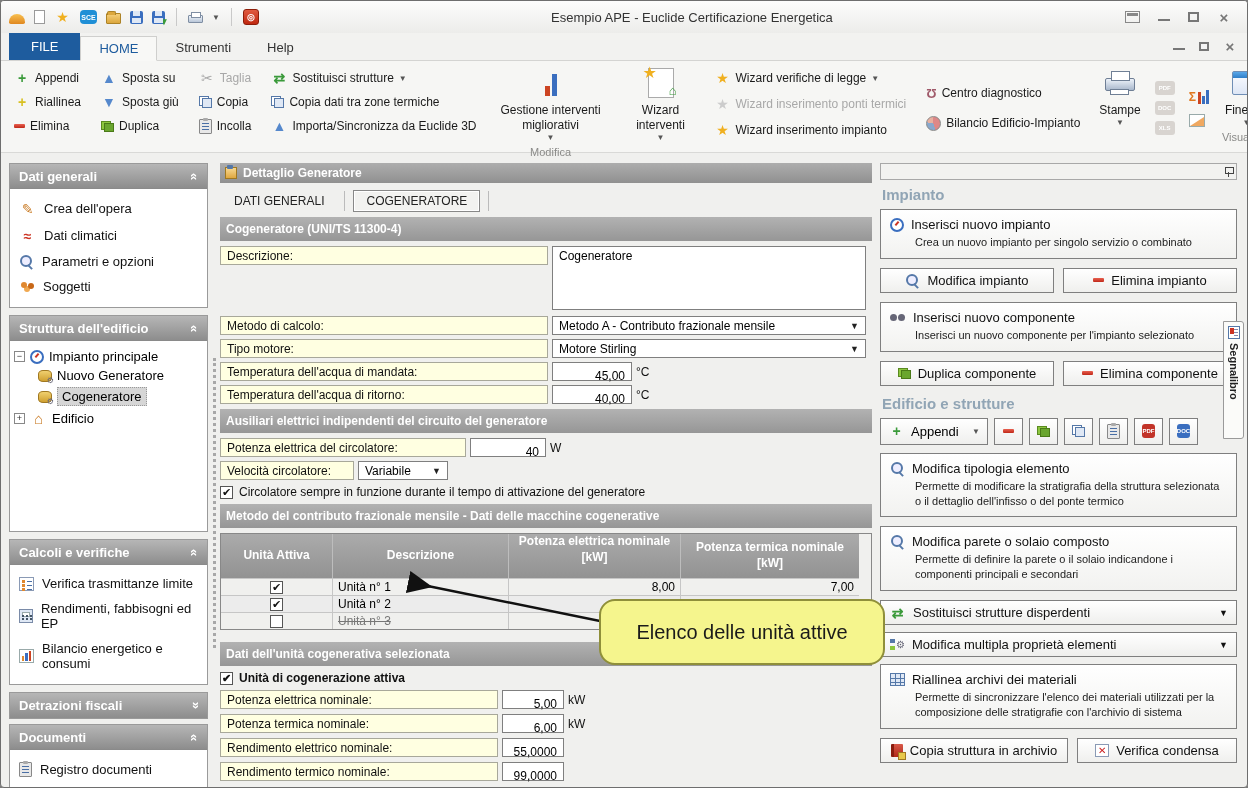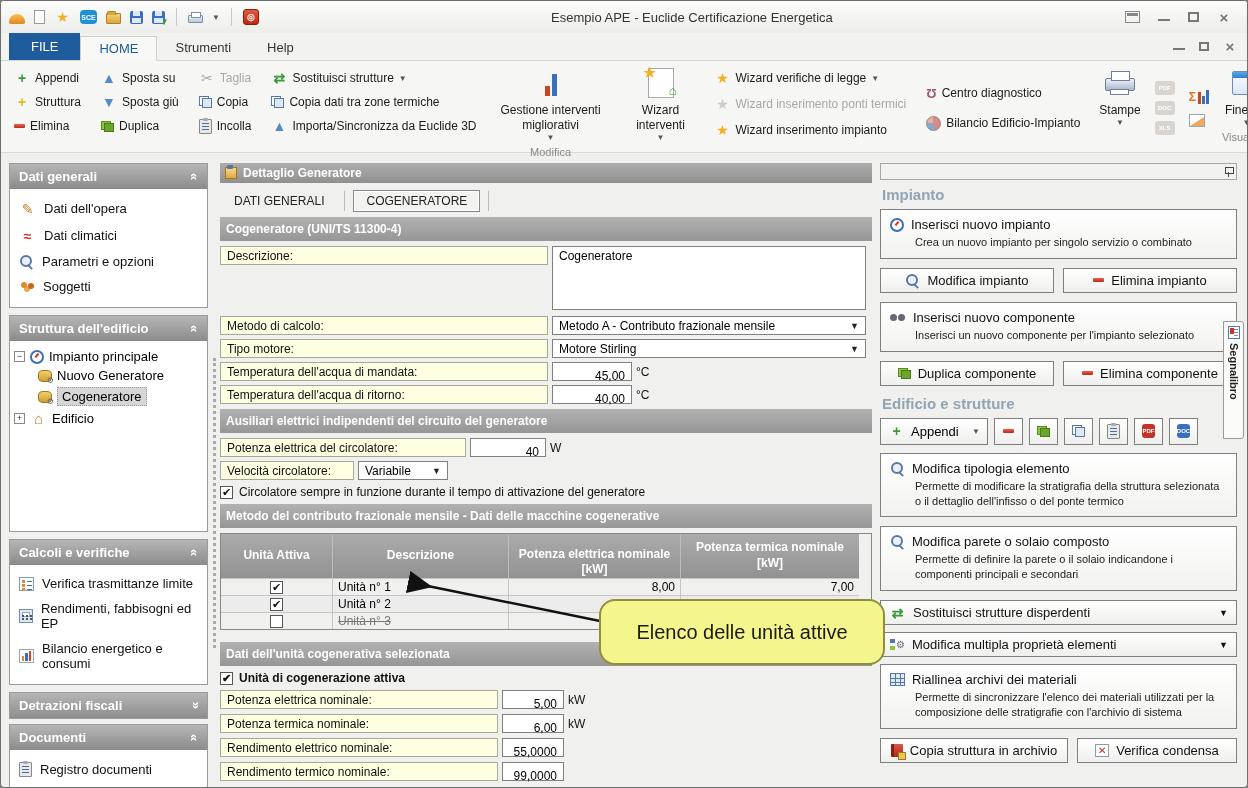--- a/index.html
+++ b/index.html
@@ -269,21 +269,21 @@
   </div>
 
   <div class="ribbon">
     <div class="rcol">
       <div class="rbtn">
         <span class="gi" style="color:#3a9a3a;font-weight:bold" data-glyph="+"></span>
         <span>Appendi</span>
         </div>
       <div class="rbtn">
         <span class="gi" style="color:#d8c020;font-weight:bold" data-glyph="+"></span>
-        <span>Struttura</span>
+        <span>Riallinea</span>
         </div>
       <div class="rbtn">
         <span class="minus"></span>
         <span>Elimina</span>
         </div>
     </div>
     <div class="rsep"></div>
     <div class="rcol">
       <div class="rbtn">
         <span class="gi" style="color:#5588cc" data-glyph="▲"></span>
@@ -423,21 +423,21 @@
 
     <div class="sidebar">
       <div class="panel">
         <div class="panel-h">
           <span>Dati generali</span>
           <span class="chev">«</span>
         </div>
         <div style="padding:6px 0 8px">
           <div class="sitem">
             <span class="gi" style="color:#c87820" data-glyph="✎"></span>
-            <span>Dati dell'opera</span>
+            <span>Crea dell'opera</span>
             </div>
           <div class="sitem">
             <span class="gi" style="color:#cc3322;font-weight:bold" data-glyph="≈"></span>
             <span>Dati climatici</span>
             </div>
           <div class="sitem">
             <span class="mag"></span>
             <span>Parametri e opzioni</span>
             </div>
           <div class="sitem">
@@ -586,21 +586,21 @@
         <span class="cbox">✔</span>
         <span>Circolatore sempre in funzione durante il tempo di attivazione del generatore</span>
       </div>
 
       <div class="sect">Metodo del contributo frazionale mensile - Dati delle macchine cogenerative</div>
 
       <div class="tbl">
         <div class="trow">
           <div class="hc c0">Unità Attiva</div>
           <div class="hc c1">Descrizione</div>
-          <div class="hc c2" style="justify-content:flex-end">
+          <div class="hc c2" style="justify-content:flex-start">
             <span>Potenza elettrica nominale</span>
             <span>[kW]</span>
             </div>
           <div class="hc c3" style="justify-content:center">
             <span>Potenza termica nominale</span>
             <span>[kW]</span>
             </div>
         </div>
         <div class="trow">
           <div class="c c0">

